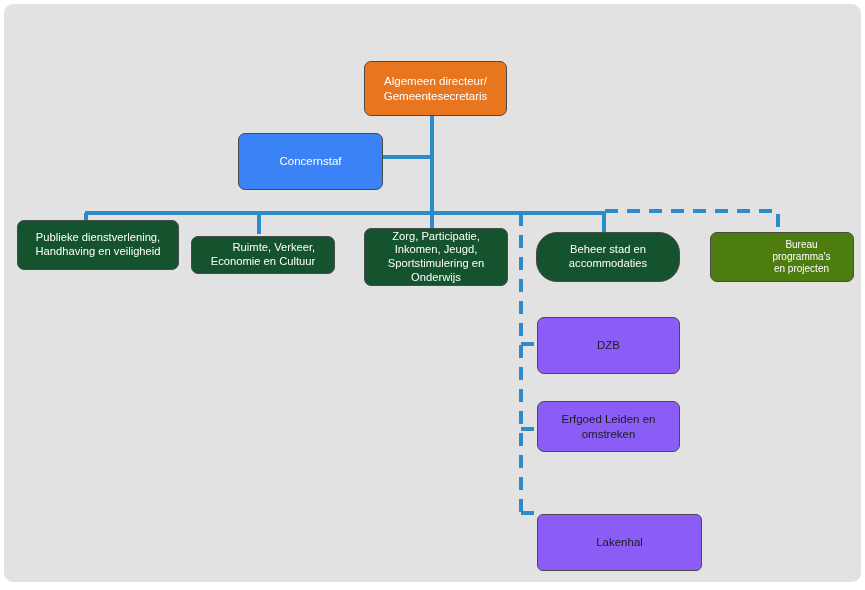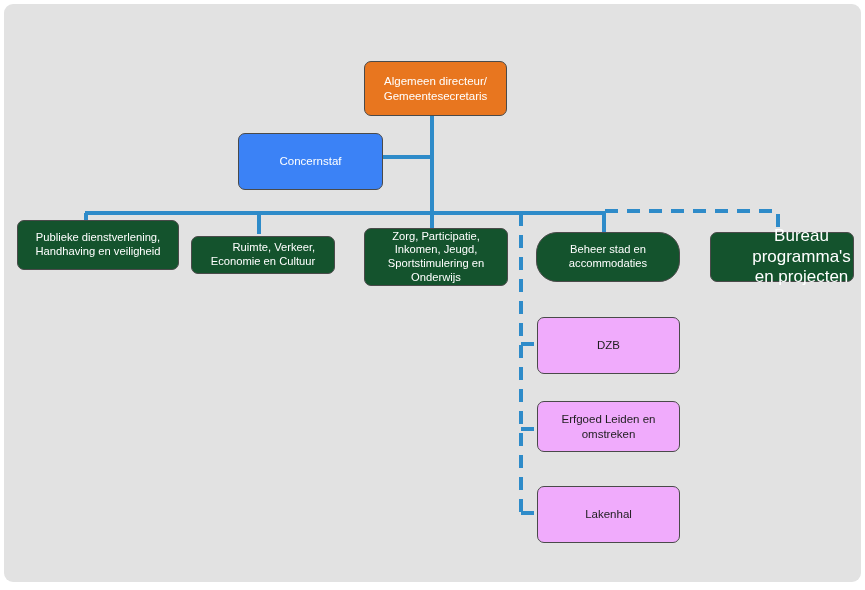--- a/index.html
+++ b/index.html
@@ -70,27 +70,27 @@
     background: #3b82f6;
     color: #ffffff;
     font-size: 11.5px;
   }
   .node.dept {
     background: #14532d;
     color: #ffffff;
     font-size: 11.2px;
   }
   .node.program {
-    background: #14532d;
+    background: #4d7c0f;
     color: #ffffff;
-    font-size: 17px;
+    font-size: 10px;
     padding-left: 46px;
   }
   .node.sub {
-    background: #f0abfc;
+    background: #8b5cf6;
     color: #1d1d1d;
     font-size: 11.5px;
     border: 1.6px solid #4a4a4a;
   }
 </style>
 </head>
 <body>
 
 <div id="chart-canvas">
   <div id="chart-layer">
@@ -155,18 +155,18 @@
 
     <div class="node sub" style="left:533px; top:313px; width:143px; height:57px;">
       <span class="node-label">DZB</span>
     </div>
 
     <div class="node sub" style="left:533px; top:397px; width:143px; height:51px;">
       <span class="node-label">Erfgoed Leiden en
 omstreken</span>
     </div>
 
-    <div class="node sub" style="left:533px; top:482px; width:143px; height:57px;">
+    <div class="node sub" style="left:533px; top:510px; width:165px; height:57px;border-radius:6px;">
       <span class="node-label">Lakenhal</span>
     </div>
 
   </div>
 </div>
 
 </body></html>

